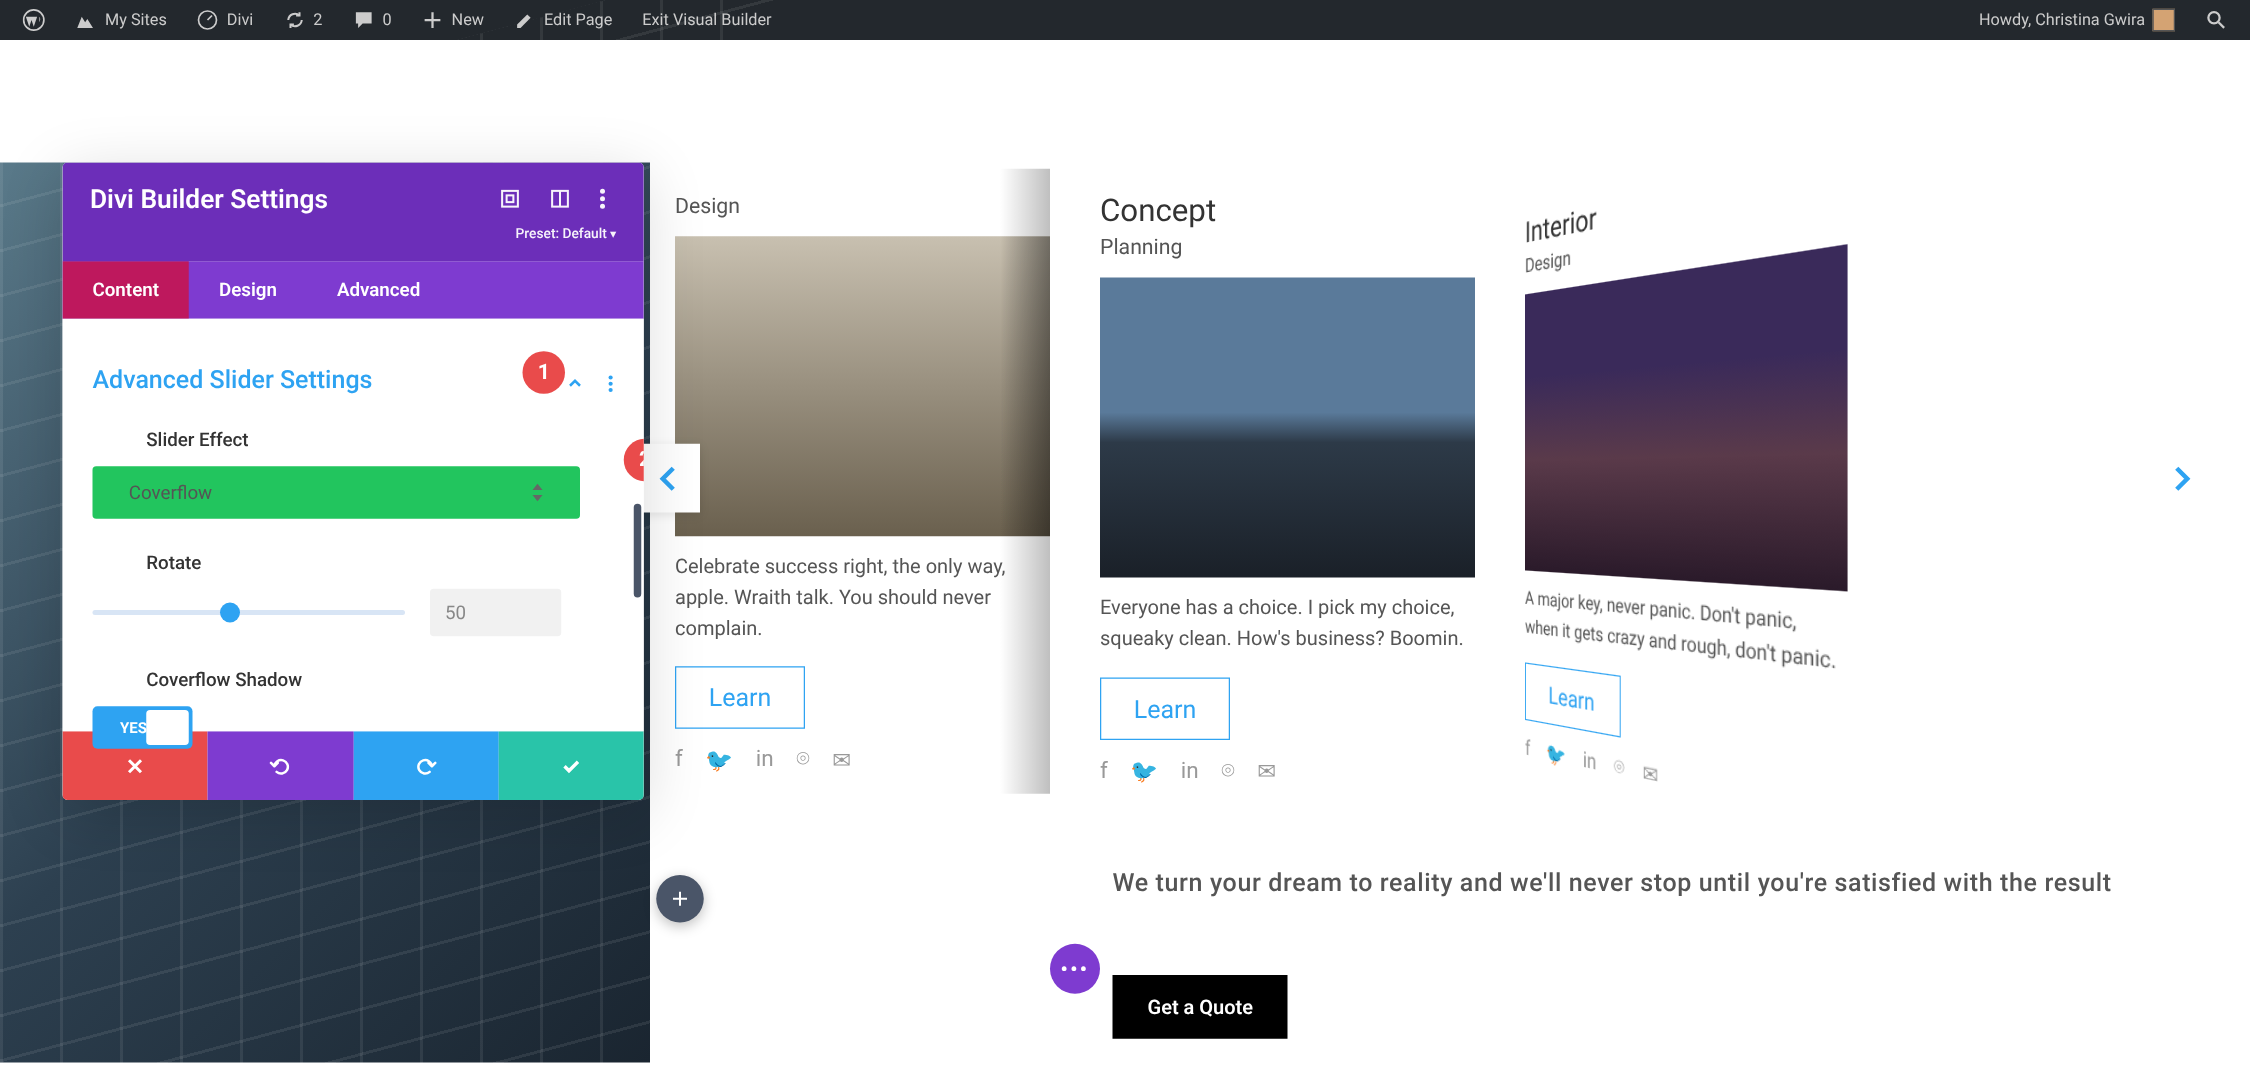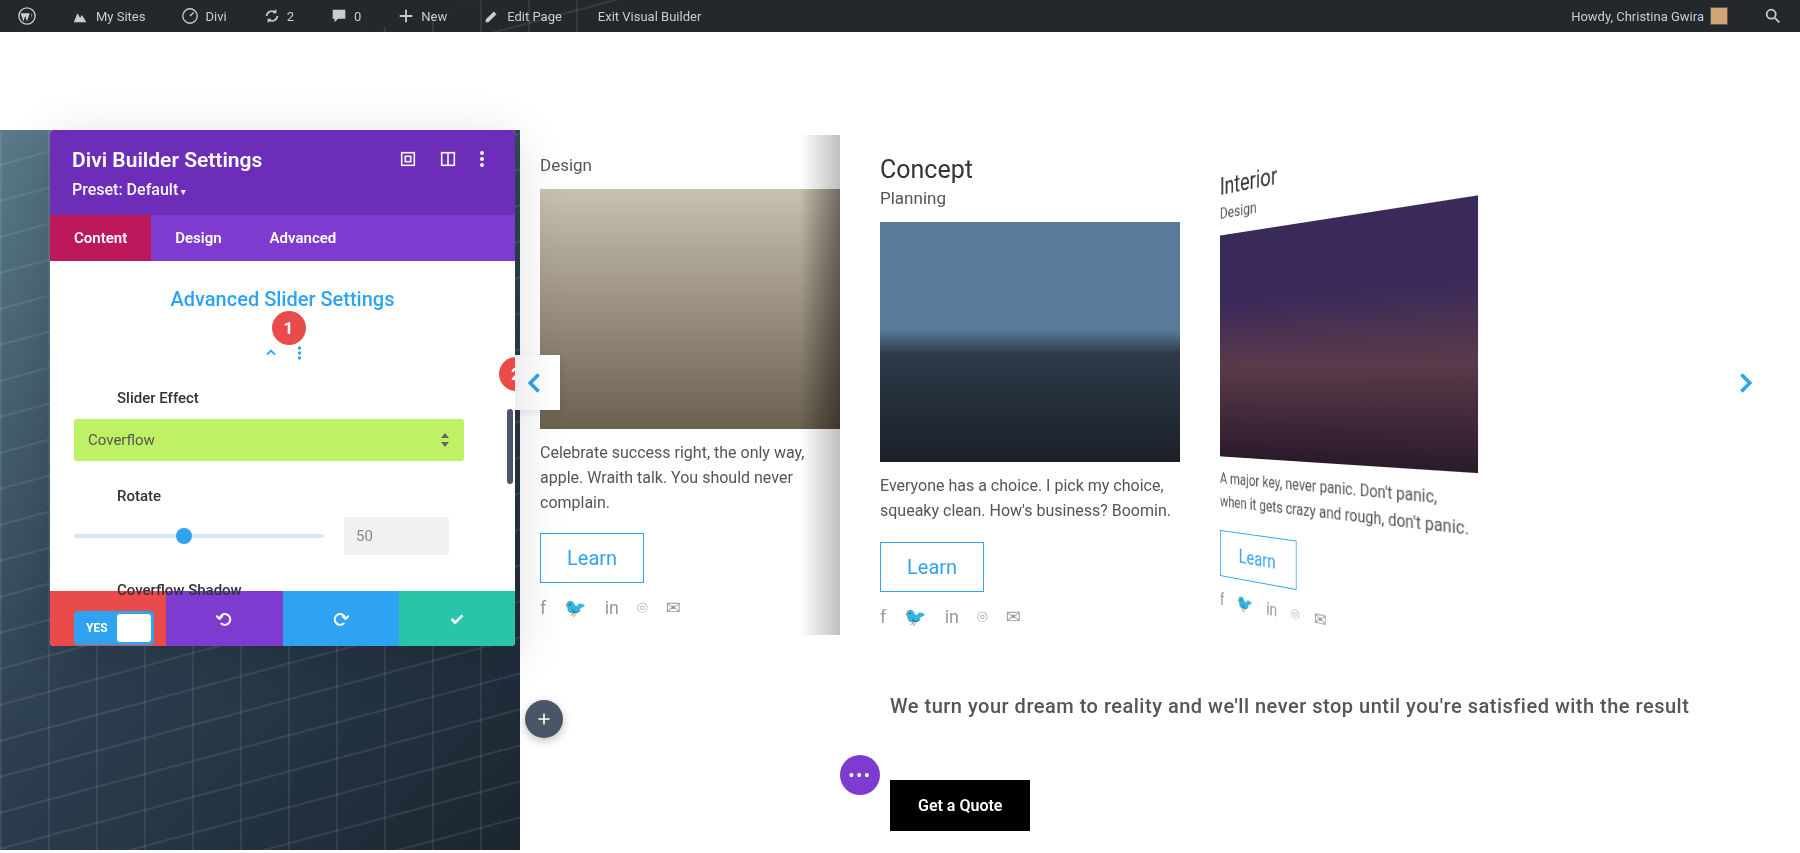--- a/index.html
+++ b/index.html
@@ -1,57 +1,57 @@
 <!DOCTYPE html>
 <html><head>
 <meta charset="utf-8">
 <style>
 * { margin: 0; padding: 0; box-sizing: border-box; font-family: -apple-system, BlinkMacSystemFont, "Segoe UI", Roboto, sans-serif; }
 body { width: 1800px; height: 853px; overflow: hidden; background: #fff; position: relative; }
 
 
 .wp-admin-bar { height: 32px; background: #23282d; color: #eee; display: flex; align-items: center; padding: 0 8px; font-size: 13px; justify-content: space-between; }
-.wp-left, .wp-right { display: flex; align-items: center; gap: 16px; }
+.wp-left, .wp-right { display: flex; align-items: center; gap: 4px; }
 .wp-item { display: flex; align-items: center; gap: 6px; padding: 0 10px; height: 32px; cursor: pointer; color: #ccc; }
 .wp-icon { width: 18px; height: 18px; display: inline-flex; align-items: center; justify-content: center; }
 .wp-avatar { width: 18px; height: 18px; background: #d4a373; border: 1px solid #555; }
 
 
 .bg-image { position: absolute; top: 130px; left: 0; width: 520px; height: 720px; background: linear-gradient(135deg, #5a7a8a 0%, #2d4050 50%, #1a2530 100%); z-index: 0; }
 .bg-window-grid { position: absolute; top: 0; left: 0; right: 0; bottom: 0; background-image: repeating-linear-gradient(90deg, rgba(255,255,255,0.08) 0 2px, transparent 2px 40px), repeating-linear-gradient(0deg, rgba(255,255,255,0.08) 0 2px, transparent 2px 30px); transform: skewY(-15deg) scale(1.2); transform-origin: top left; }
 
 
 .panel { position: absolute; top: 130px; left: 50px; width: 465px; background: #fff; box-shadow: 0 10px 50px rgba(0,0,0,0.15); z-index: 10; border-radius: 4px; overflow: hidden; }
 .panel-header { background: #6c2eb9; color: #fff; padding: 18px 22px 16px; position: relative; }
 .panel-title { font-size: 21px; font-weight: 600; margin-bottom: 8px; }
-.panel-preset { font-size: 16px; font-weight: 500; opacity: 0.95; }
+.panel-preset { font-size: 11px; font-weight: 500; opacity: 0.95; text-align: right; }
 .panel-preset::after { content: " ▾"; font-size: 10px; }
 .panel-header-icons { position: absolute; top: 20px; right: 18px; display: flex; gap: 22px; }
 .ph-icon { width: 18px; height: 18px; cursor: pointer; opacity: 0.95; }
 
 .panel-tabs { display: flex; background: #7e3bd0; }
 .panel-tab { flex: 0 0 auto; padding: 14px 24px; color: #fff; font-size: 15px; font-weight: 600; cursor: pointer; }
 .panel-tab.active { background: #be185d; }
 
 .panel-body { background: #fff; padding: 20px 0 18px; position: relative; max-height: 330px; }
-.section-row { display: flex; align-items: center; padding: 6px 24px 20px; flex-direction: column; }
+.section-row { display: flex; align-items: flex-end; padding: 6px 24px 20px; }
 .section-title { color: #2ea3f2; font-size: 20px; font-weight: 500; flex: 1; }
 .section-icons { display: flex; gap: 18px; align-items: center; }
 .badge { width: 34px; height: 34px; border-radius: 50%; background: #e94b4b; color: #fff; display: flex; align-items: center; justify-content: center; font-weight: 700; font-size: 17px; margin-left: 12px; }
 .badge2 { position: absolute; top: 96px; right: -18px; }
 
 .field-group { padding: 8px 24px 18px; }
 .field-label { font-size: 15px; color: #333; margin-bottom: 12px; font-weight: 500; margin-left: 43px; }
-.select-box { width: 390px; background: #bef264; border: none; padding: 12px 14px; border-radius: 3px; font-size: 15px; color: #555; display: flex; justify-content: space-between; align-items: center; cursor: pointer; }
+.select-box { width: 390px; background: #22c55e; border: none; padding: 12px 29px; border-radius: 3px; font-size: 15px; color: #555; display: flex; justify-content: space-between; align-items: center; cursor: pointer; }
 .slider-row { display: flex; align-items: center; gap: 20px; }
 .slider-track { flex: 1; height: 4px; background: #d8e5f5; border-radius: 4px; position: relative; max-width: 250px; }
 .slider-thumb { position: absolute; top: 50%; transform: translate(-50%, -50%); width: 16px; height: 16px; background: #2ea3f2; border-radius: 50%; }
 .slider-val { width: 105px; background: #f1f1f1; border: none; padding: 10px 12px; border-radius: 3px; color: #888; font-size: 15px; }
 .toggle { width: 80px; height: 34px; background: #2ea3f2; border-radius: 4px; display: flex; align-items: center; position: relative; cursor: pointer; }
-.toggle-label { color: #fff; font-size: 12px; font-weight: 700; padding-left: 12px; }
+.toggle-label { color: #fff; font-size: 12px; font-weight: 700; padding-left: 22px; }
 .toggle-knob { position: absolute; right: 3px; width: 34px; height: 28px; background: #fff; border-radius: 3px; }
 
 .panel-footer { display: flex; height: 55px; }
 .pf-btn { flex: 1; display: flex; align-items: center; justify-content: center; cursor: pointer; }
 .pf-red { background: #e94b4b; }
 .pf-purple { background: #7e3bd0; }
 .pf-blue { background: #2ea3f2; }
 .pf-green { background: #29c4a9; }
 .scroll-indicator { position: absolute; right: 2px; top: 148px; width: 6px; height: 75px; background: #4a5568; border-radius: 3px; }
 

